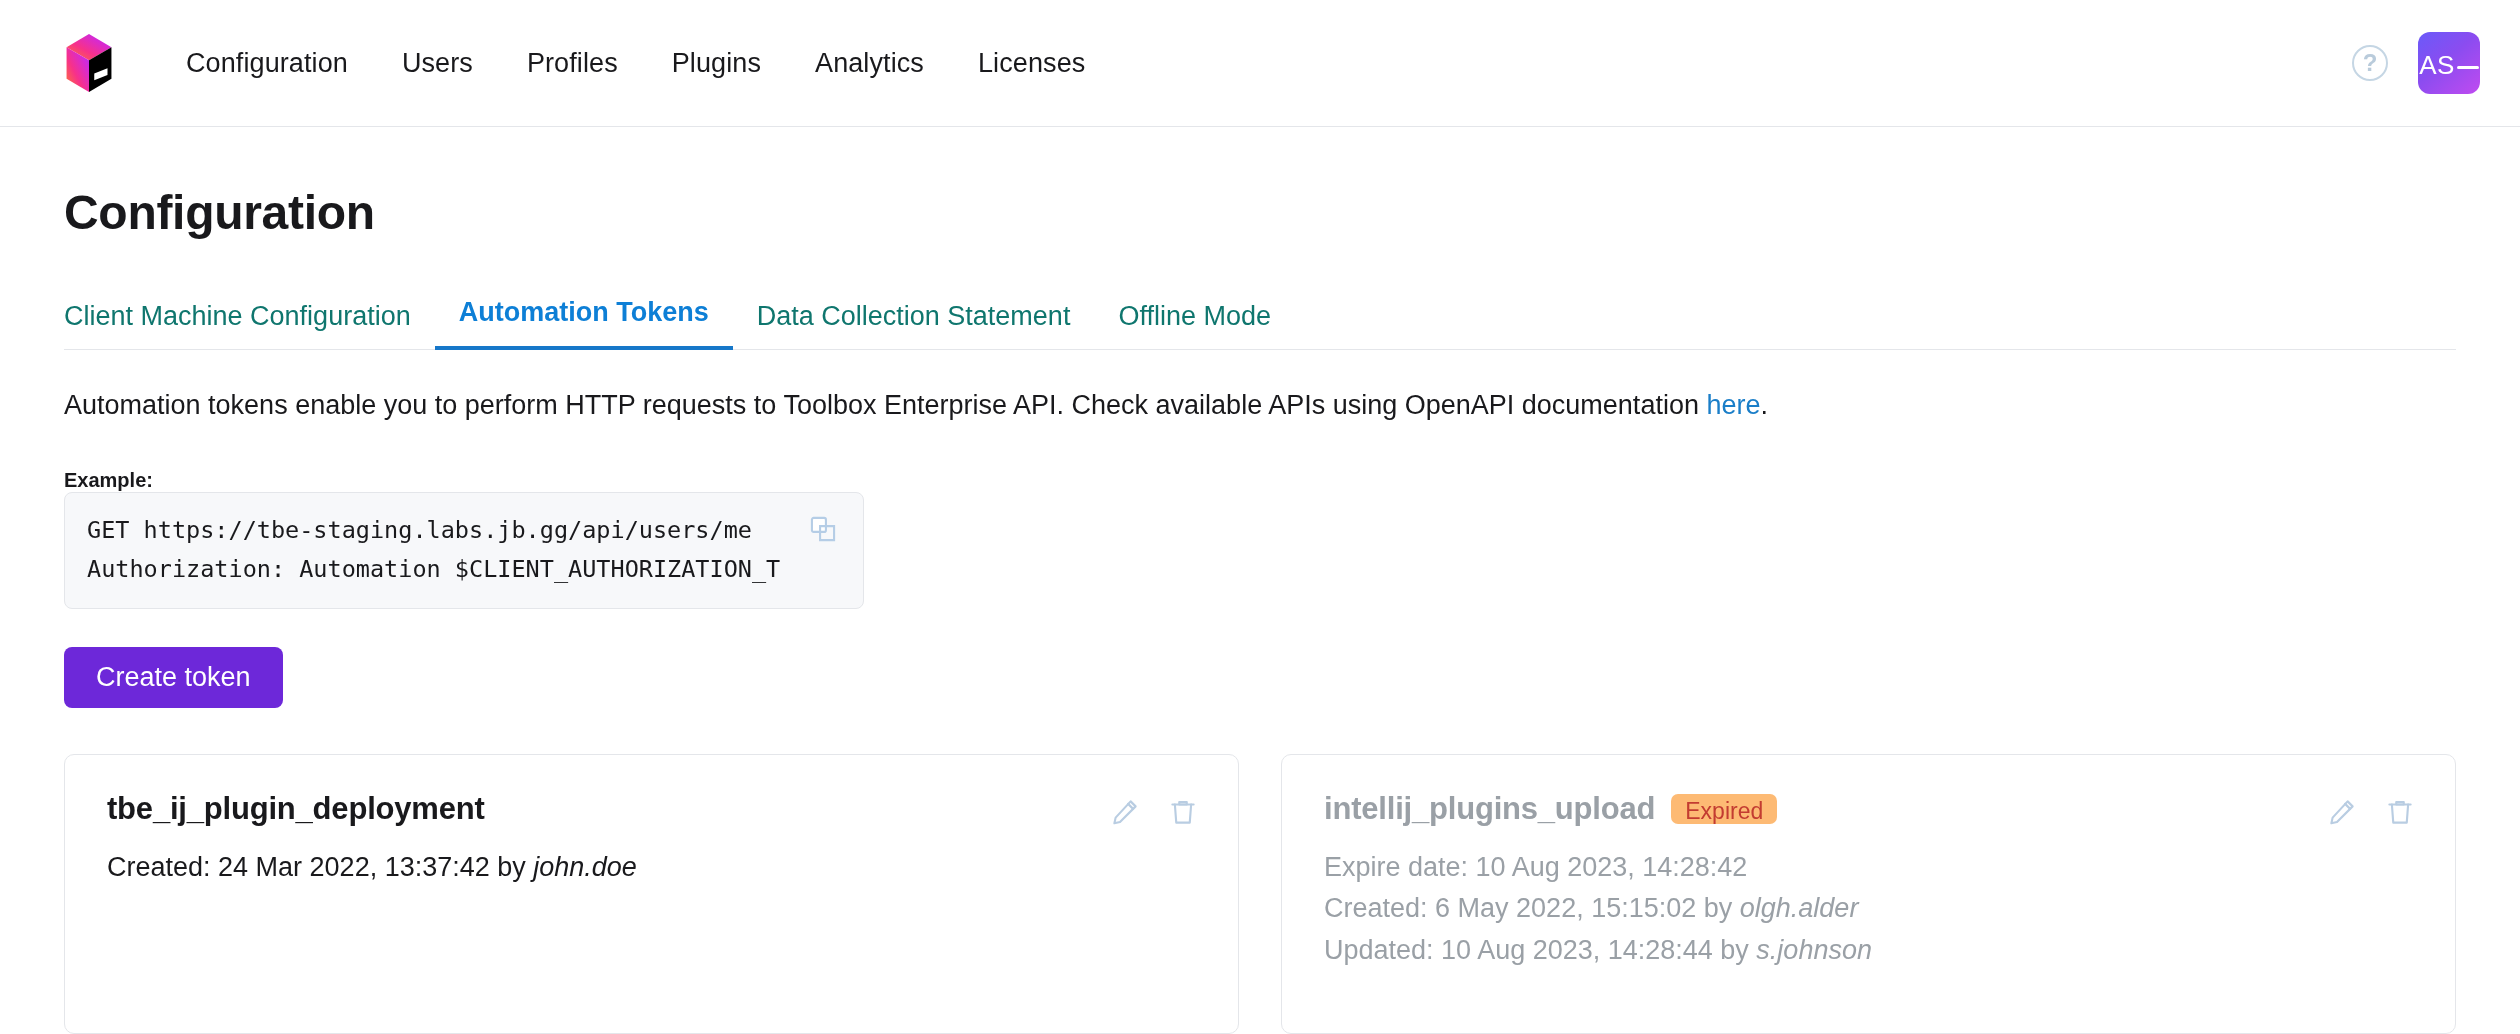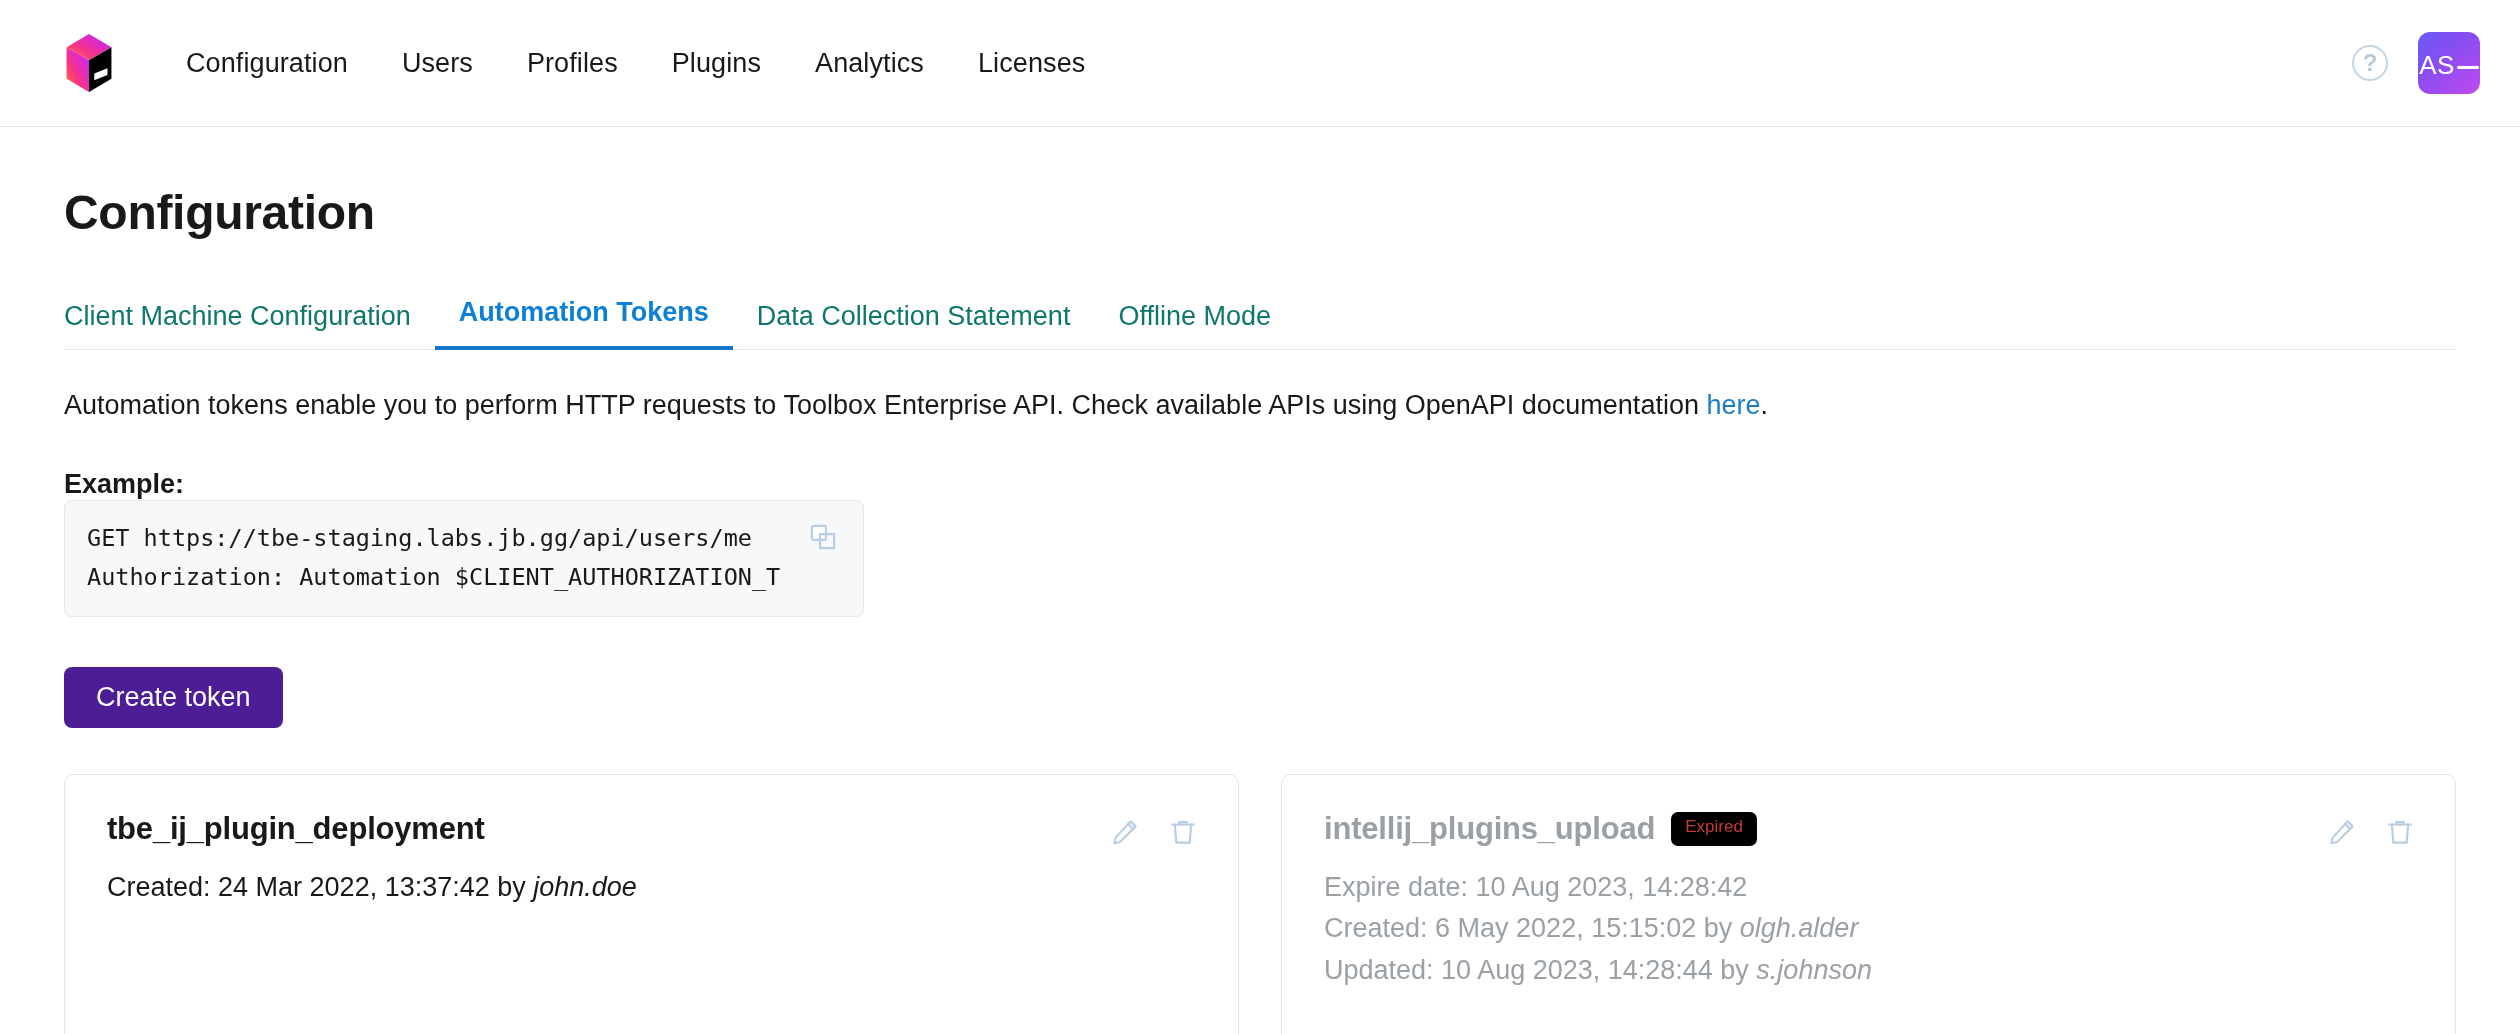--- a/index.html
+++ b/index.html
@@ -114,21 +114,21 @@
   
   .desc {
     font-size: 27px;
     color: #19191c;
     margin-top: 37px;
     line-height: 1.35;
   }
   .desc a { color: #1a7ec8; text-decoration: none; }
 
   .example-label {
-    font-size: 27px;
+    font-size: 20px;
     font-weight: bold;
     color: #19191c;
     margin-top: 46px;
   }
 
   
   .code-block {
     width: 800px;
     background: #f7f8fa;
     border: 1px solid #e4e6ea;
@@ -146,23 +146,23 @@
   .copy-icon {
     position: absolute;
     top: 22px;
     right: 26px;
     width: 28px; height: 28px;
     cursor: pointer;
   }
 
   
   .create-btn {
-    margin-top: 50px;
+    margin-top: 38px;
     display: inline-block;
-    background: #4c1d95;
+    background: #6d28d9;
     color: #fff;
     font-size: 27px;
     padding: 15px 32px;
     border: none;
     border-radius: 8px;
     cursor: pointer;
     font-family: "Liberation Sans", sans-serif;
   }
 
   
@@ -192,25 +192,25 @@
     flex: 1;
   }
   .card-title {
     font-size: 31px;
     font-weight: bold;
     color: #19191c;
     letter-spacing: -0.2px;
   }
   .card.expired .card-title { color: #9aa0a6; }
   .badge {
-    font-size: 17px;
+    font-size: 23px;
     color: #c33c31;
-    background: #000000;
+    background: #fdba74;
     border-radius: 7px;
-    padding: 6px 14px 11px 14px;
+    padding: 6px 14px 1px 14px;
     line-height: 1;
     white-space: nowrap;
   }
   .card-actions {
     display: flex;
     gap: 28px;
     align-items: center;
     margin-top: 6px;
     margin-left: 20px;
   }

